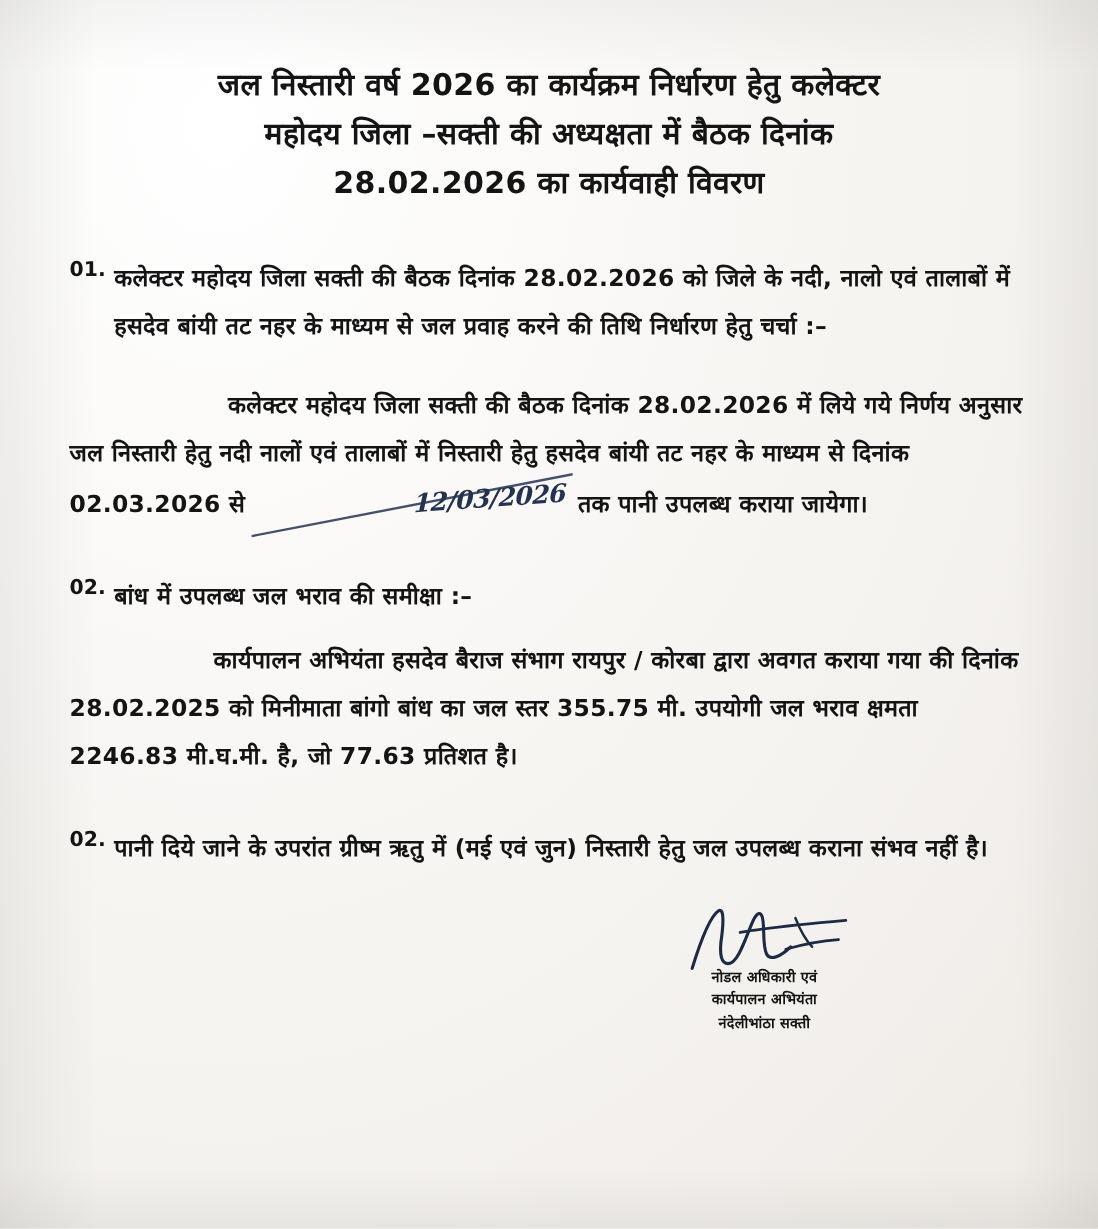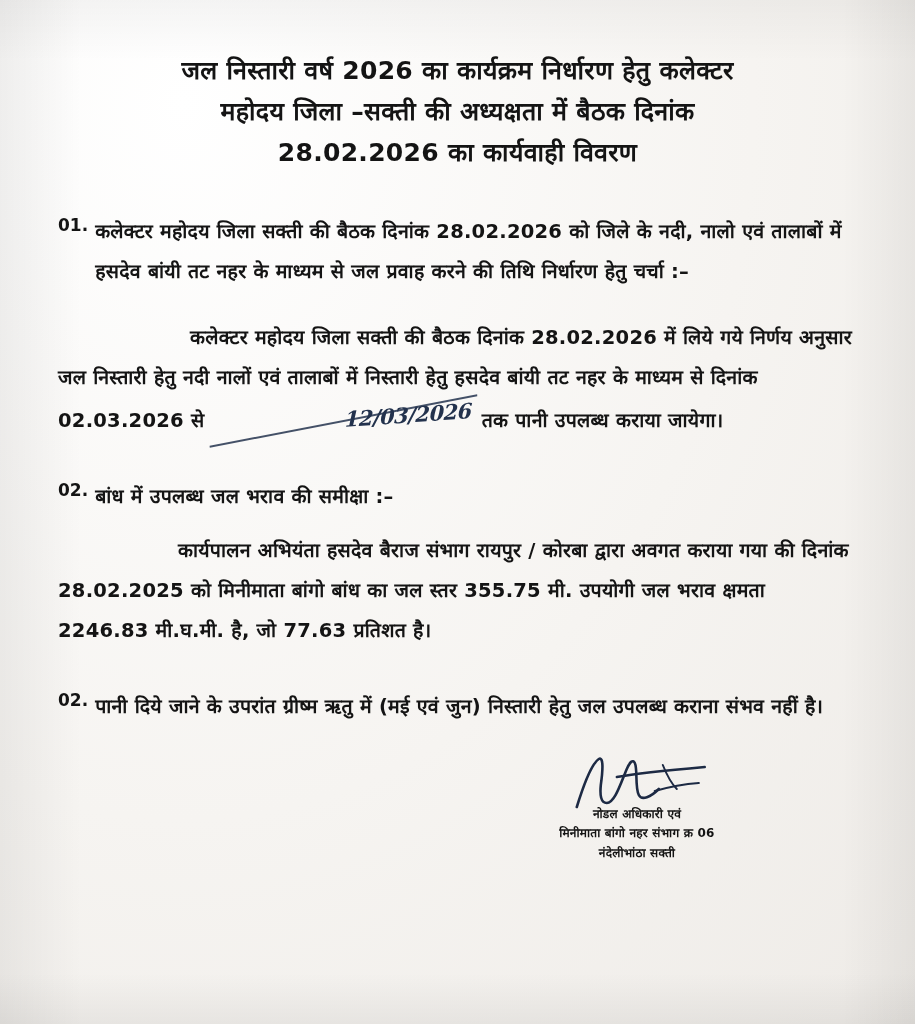--- a/index.html
+++ b/index.html
@@ -184,18 +184,18 @@
     <div class="sign-block">
       <div class="signature-mark">
         <svg width="170" height="58" viewBox="0 0 170 58" fill="none" xmlns="http://www.w3.org/2000/svg" aria-hidden="true">
           <path d="M18 54 C 26 28, 34 10, 40 6 C 45 3, 44 18, 42 32 C 41 42, 42 50, 48 50 C 56 50, 62 30, 68 16 C 71 9, 74 6, 76 10 C 79 16, 76 34, 80 42 C 83 48, 92 44, 100 36" stroke="#1d2a44" stroke-width="2.6" stroke-linecap="round" fill="none"></path>
           <path d="M58 24 C 80 20, 112 17, 146 14" stroke="#1d2a44" stroke-width="2.4" stroke-linecap="round" fill="none"></path>
           <path d="M96 38 C 110 34, 126 31, 140 30" stroke="#1d2a44" stroke-width="2.2" stroke-linecap="round" fill="none"></path>
           <path d="M104 12 C 108 22, 112 30, 118 36" stroke="#1d2a44" stroke-width="2" stroke-linecap="round" fill="none"></path>
         </svg>
       </div>
       <div class="sign-line">नोडल अधिकारी एवं</div>
-      <div class="sign-line">मिनीमाता बांगो नहर संभाग क्र 06</div>
+      <div class="sign-line">कार्यपालन अभियंता</div>
       <div class="sign-line">नंदेलीभांठा सक्ती</div>
     </div>
 
   </div>
 </div>
 
 </body></html>

